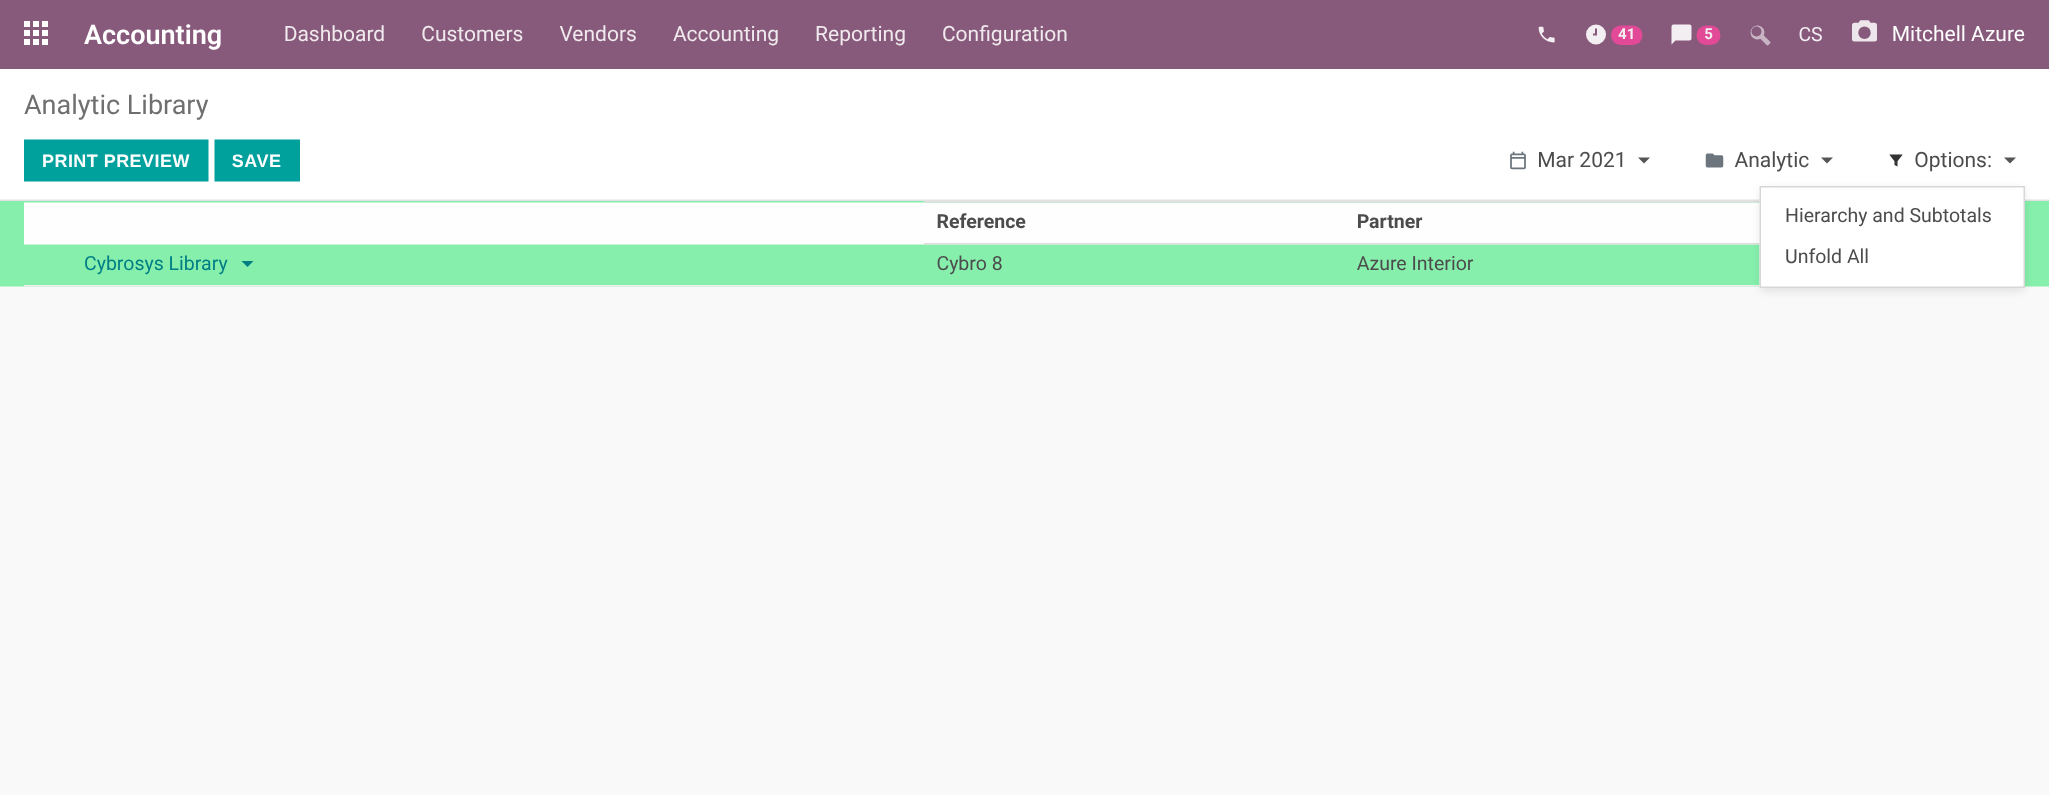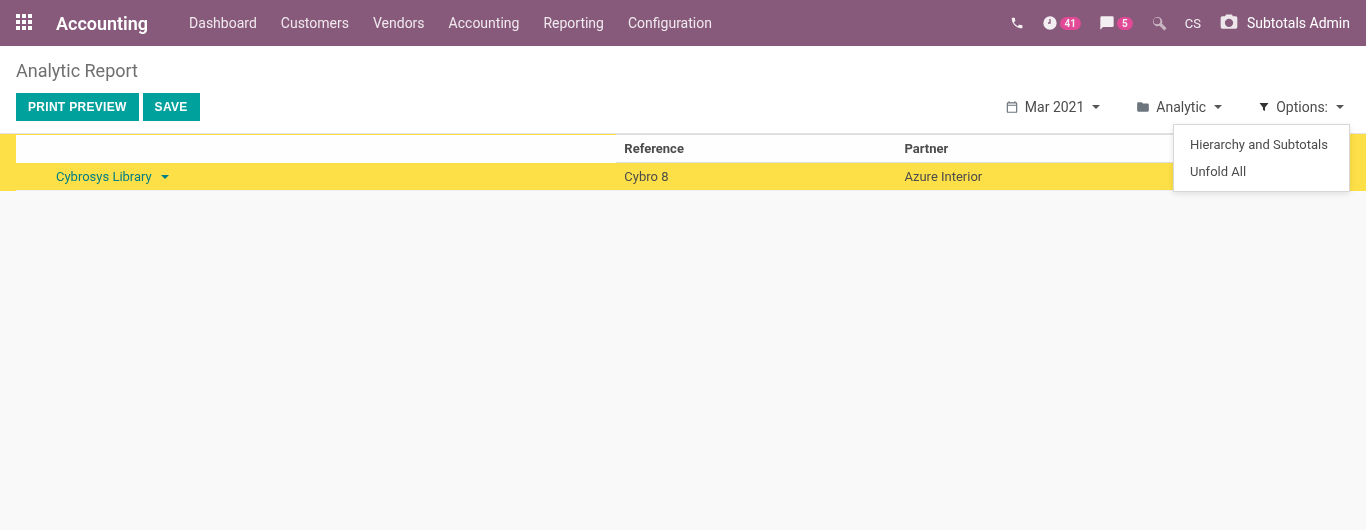--- a/index.html
+++ b/index.html
@@ -122,21 +122,21 @@
   }
   .dropdown-item {
     padding: 6px 16px;
     font-size: 13px;
     color: #4c4c4c;
     cursor: pointer;
   }
 
   
   .report-wrap {
-    background: #fde047;
+    background: #86efac;
     padding: 0 16px;
   }
   table.report {
     width: 100%;
     border-collapse: collapse;
     font-size: 13px;
   }
   table.report th {
     text-align: left;
     font-weight: 700;
@@ -215,27 +215,27 @@
           <path d="M22.7 19.3l-6.4-6.4a7 7 0 10-3.4 3.4l6.4 6.4a1 1 0 001.4 0l2-2a1 1 0 000-1.4zM4 9a5 5 0 1110 0A5 5 0 014 9z"></path>
         </svg>
     </div>
     <div class="icon-btn">CS</div>
     <div class="user-area">
       <span class="user-camera-icon">
         <svg width="20" height="20" viewBox="0 0 24 24" fill="currentColor">
             <path d="M20 5h-3.2l-1.4-2H8.6L7.2 5H4a2 2 0 00-2 2v11a2 2 0 002 2h16a2 2 0 002-2V7a2 2 0 00-2-2zm-8 13a5 5 0 110-10 5 5 0 010 10z"></path>
           </svg>
       </span>
-      <span class="user-name">Subtotals Admin</span>
+      <span class="user-name">Mitchell Azure</span>
     </div>
   </div>
 </div>
 
 <div class="content-area">
-  <div class="page-title">Analytic Report</div>
+  <div class="page-title">Analytic Library</div>
 
   <div class="toolbar-row">
     <div class="btn-row">
       <button class="btn">PRINT PREVIEW</button>
       <button class="btn">SAVE</button>
     </div>
     <div class="spacer"></div>
     <div class="filters-wrap">
       <div class="filter-btn">
         <svg width="14" height="14" viewBox="0 0 24 24" fill="currentColor">

